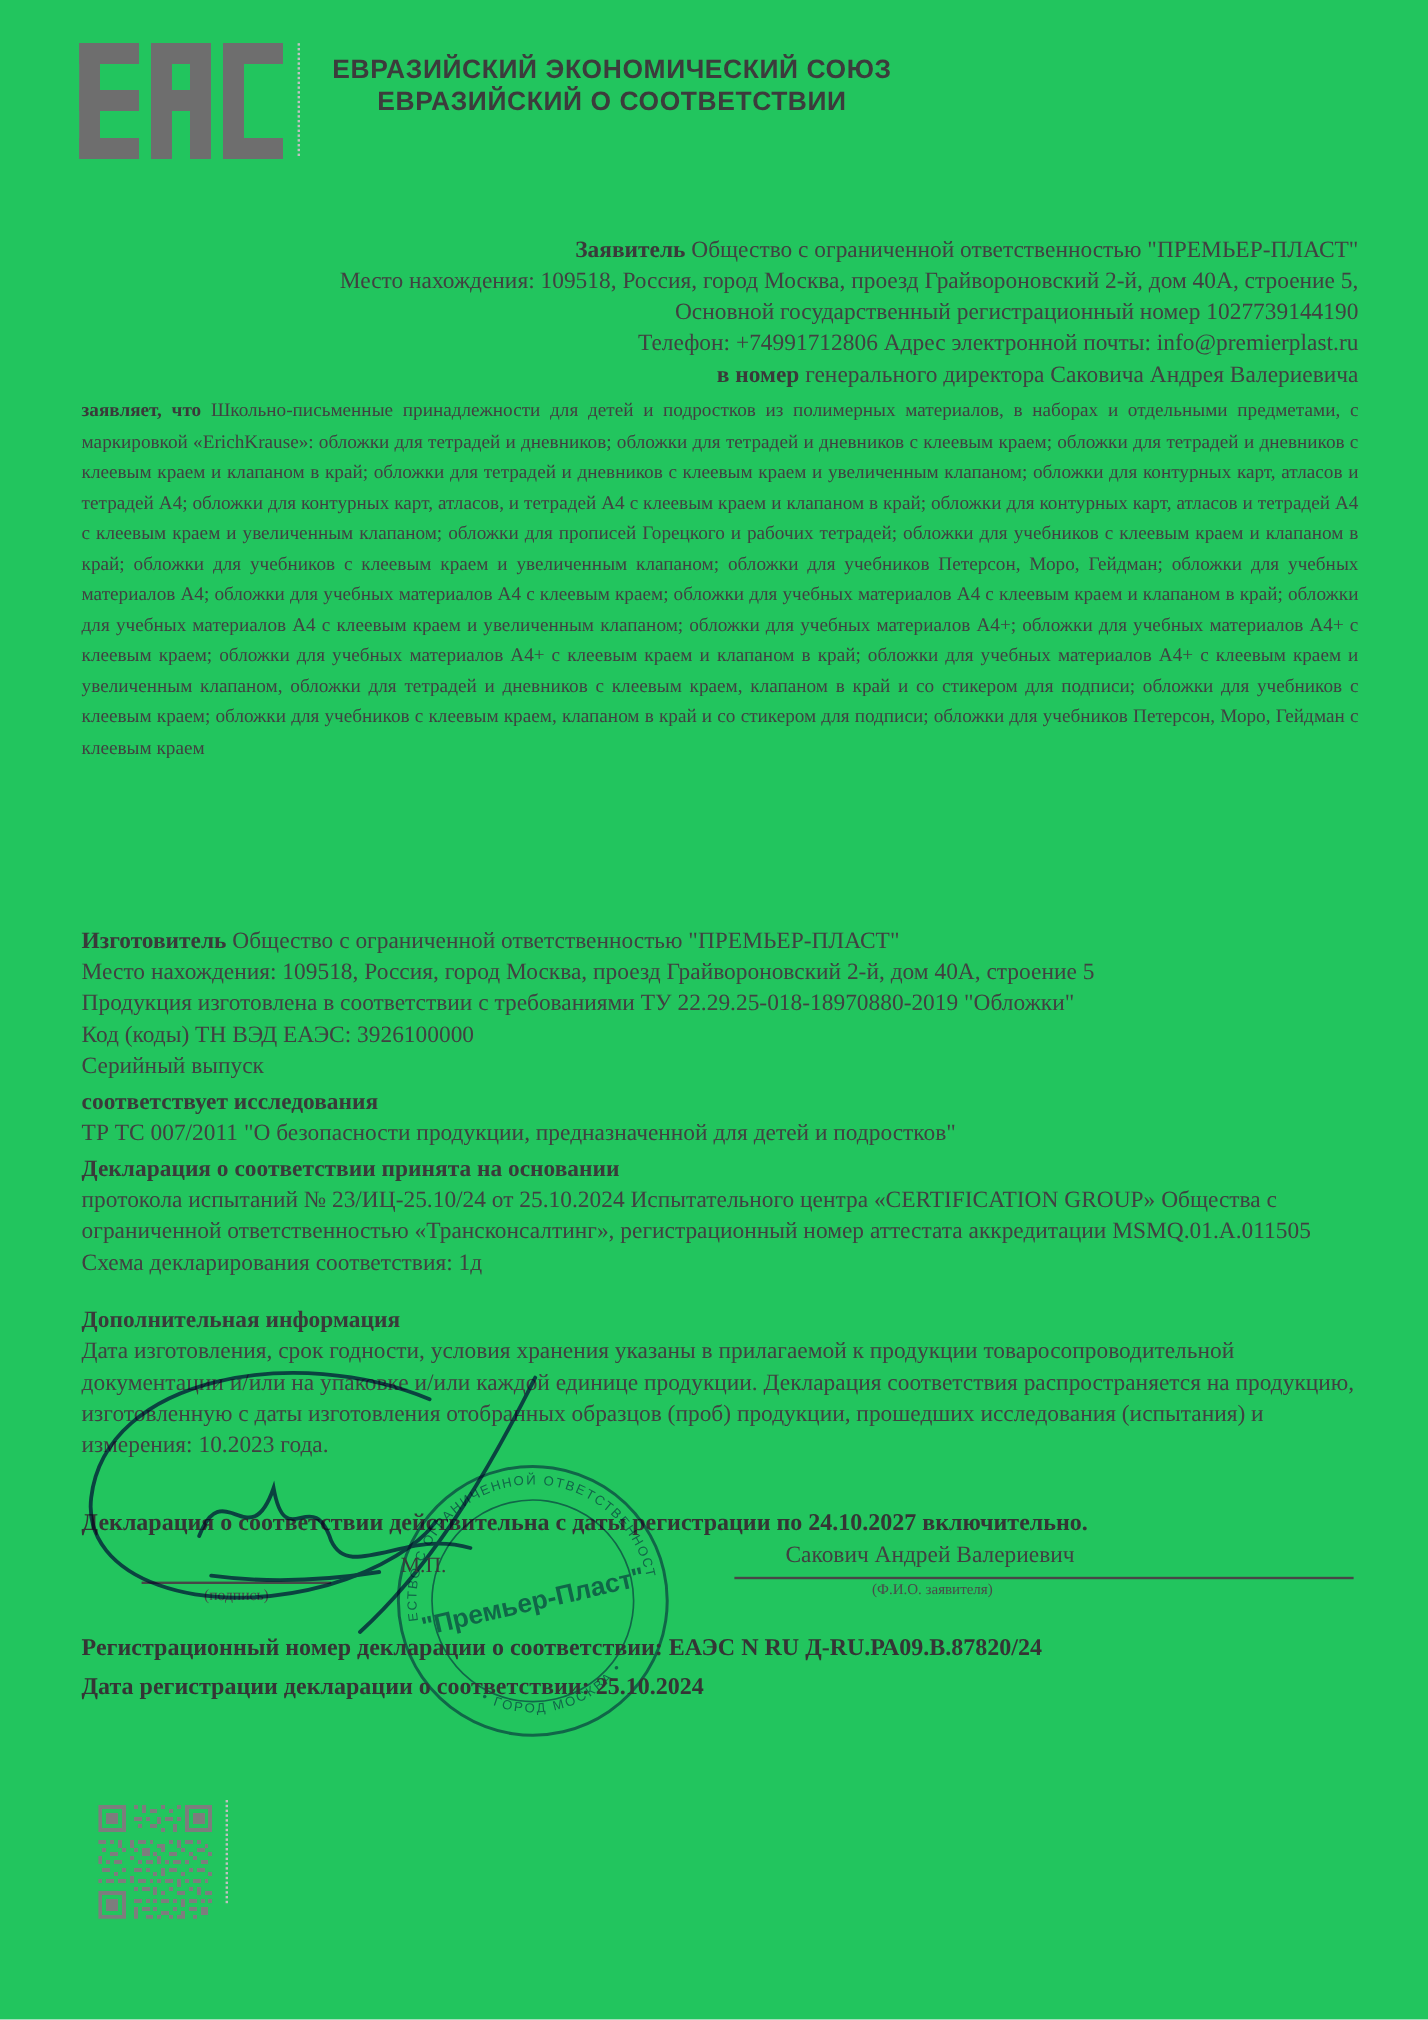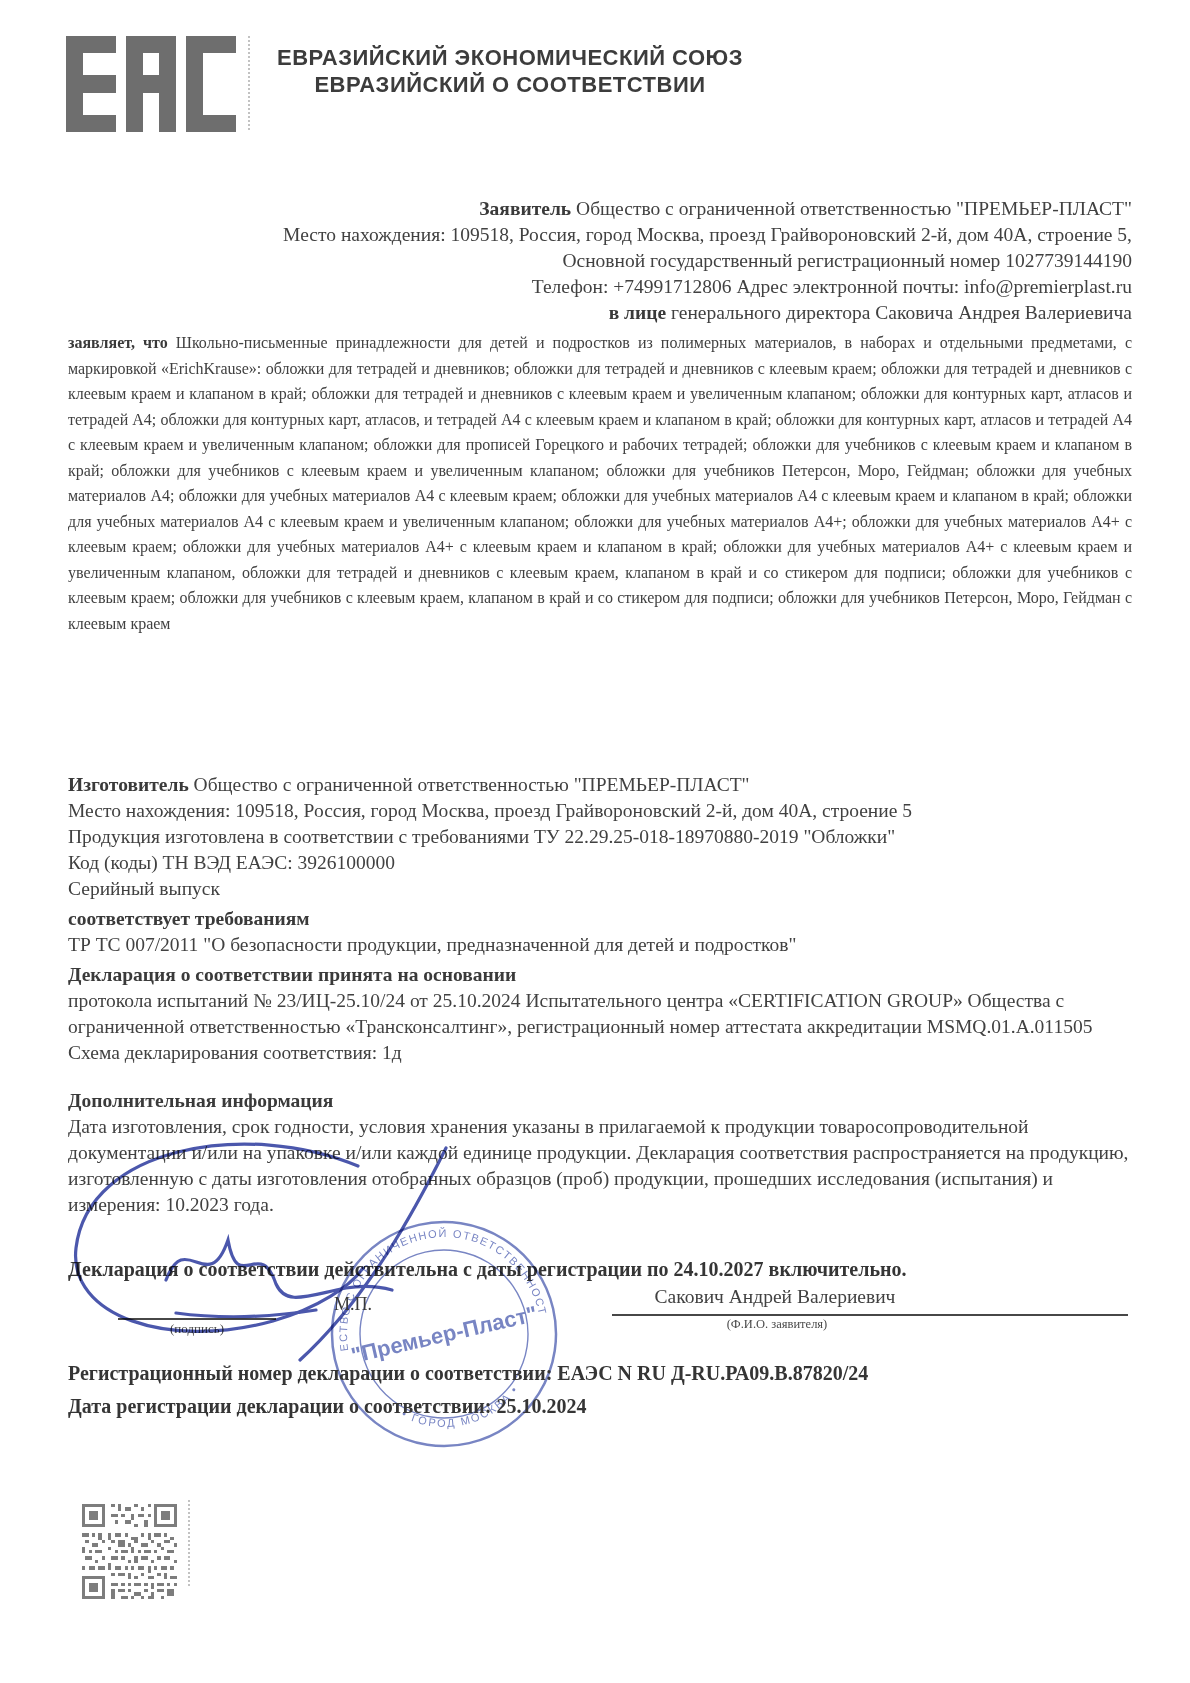--- a/index.html
+++ b/index.html
@@ -1,20 +1,20 @@
 <!DOCTYPE html>
 <html><head>
 <meta charset="utf-8">
 <style>
   html,body{margin:0;padding:0;background:#e8e8e8;}
   .page{
     position:relative;
     width:1190px;height:1683px;
     margin:0 auto;
-    background:#ffffff;
+    background:#22c55e;
     font-family:"Liberation Serif", serif;
     color:#414141;
     overflow:hidden;
   }
   .abs{position:absolute;}
   
   .title-block{
     left:250px;top:44px;width:520px;
     text-align:center;
     font-family:"Liberation Sans", sans-serif;
@@ -64,38 +64,38 @@
   <div class="abs title-block">
     <div>ЕВРАЗИЙСКИЙ ЭКОНОМИЧЕСКИЙ СОЮЗ</div>
     <div>ЕВРАЗИЙСКИЙ О СООТВЕТСТВИИ</div>
   </div>
 
   <div class="abs tblock" style="top:196px;text-align:right;">
     <div><span class="b">Заявитель</span> <span>Общество с ограниченной ответственностью "ПРЕМЬЕР-ПЛАСТ"</span></div>
     <div>Место нахождения: 109518, Россия, город Москва, проезд Грайвороновский 2-й, дом 40А, строение 5,</div>
     <div>Основной государственный регистрационный номер 1027739144190</div>
     <div>Телефон: +74991712806 Адрес электронной почты: info@premierplast.ru</div>
-    <div><span class="b">в лице</span> <span>генерального директора Саковича Андрея Валериевича</span></div>
+    <div><span class="b">в номер</span> <span>генерального директора Саковича Андрея Валериевича</span></div>
   </div>
 
   <div class="abs tblock para" style="top:330px;">
     <span class="b">заявляет, что</span>
     <span>Школьно-письменные принадлежности для детей и подростков из полимерных материалов, в наборах и отдельными предметами, с маркировкой «ErichKrause»: обложки для тетрадей и дневников; обложки для тетрадей и дневников с клеевым краем; обложки для тетрадей и дневников с клеевым краем и клапаном в край; обложки для тетрадей и дневников с клеевым краем и увеличенным клапаном; обложки для контурных карт, атласов и тетрадей А4; обложки для контурных карт, атласов, и тетрадей А4 с клеевым краем и клапаном в край; обложки для контурных карт, атласов и тетрадей А4 с клеевым краем и увеличенным клапаном; обложки для прописей Горецкого и рабочих тетрадей; обложки для учебников с клеевым краем и клапаном в край; обложки для учебников с клеевым краем и увеличенным клапаном; обложки для учебников Петерсон, Моро, Гейдман; обложки для учебных материалов А4; обложки для учебных материалов А4 с клеевым краем; обложки для учебных материалов А4 с клеевым краем и клапаном в край; обложки для учебных материалов А4 с клеевым краем и увеличенным клапаном; обложки для учебных материалов А4+; обложки для учебных материалов А4+ с клеевым краем; обложки для учебных материалов А4+ с клеевым краем и клапаном в край; обложки для учебных материалов А4+ с клеевым краем и увеличенным клапаном, обложки для тетрадей и дневников с клеевым краем, клапаном в край и со стикером для подписи; обложки для учебников с клеевым краем; обложки для учебников с клеевым краем, клапаном в край и со стикером для подписи; обложки для учебников Петерсон, Моро, Гейдман с клеевым краем</span>
   </div>
 
   <div class="abs tblock" style="top:772px;">
     <div><span class="b">Изготовитель</span> <span>Общество с ограниченной ответственностью "ПРЕМЬЕР-ПЛАСТ"</span></div>
     <div>Место нахождения: 109518, Россия, город Москва, проезд Грайвороновский 2-й, дом 40А, строение 5</div>
     <div>Продукция изготовлена в соответствии с требованиями ТУ 22.29.25-018-18970880-2019 "Обложки"</div>
     <div>Код (коды) ТН ВЭД ЕАЭС: 3926100000</div>
     <div>Серийный выпуск</div>
   </div>
 
   <div class="abs tblock" style="top:906px;">
-    <div class="b">соответствует требованиям</div>
+    <div class="b">соответствует исследования</div>
     <div>ТР ТС 007/2011 "О безопасности продукции, предназначенной для детей и подростков"</div>
   </div>
 
   <div class="abs tblock" style="top:962px;">
     <div class="b">Декларация о соответствии принята на основании</div>
     <div>протокола испытаний № 23/ИЦ-25.10/24 от 25.10.2024 Испытательного центра «CERTIFICATION GROUP» Общества с ограниченной ответственностью «Трансконсалтинг», регистрационный номер аттестата аккредитации MSMQ.01.А.011505</div>
     <div>Схема декларирования соответствия: 1д</div>
   </div>
 
   <div class="abs tblock" style="top:1088px;">

